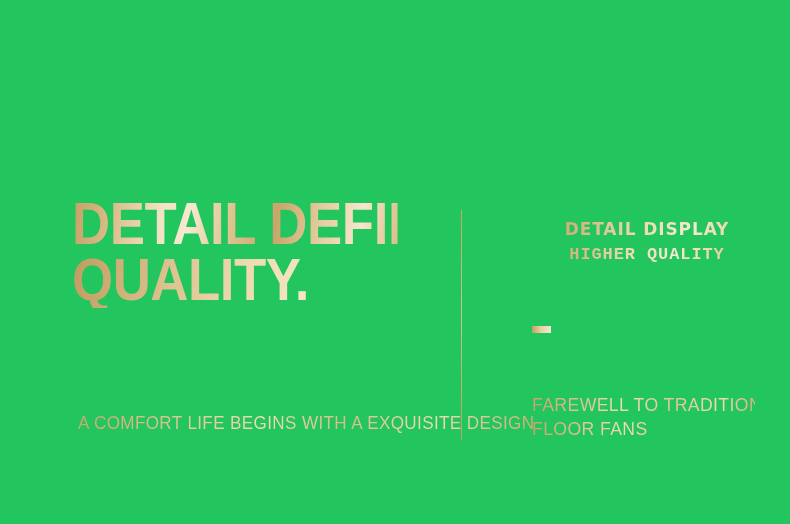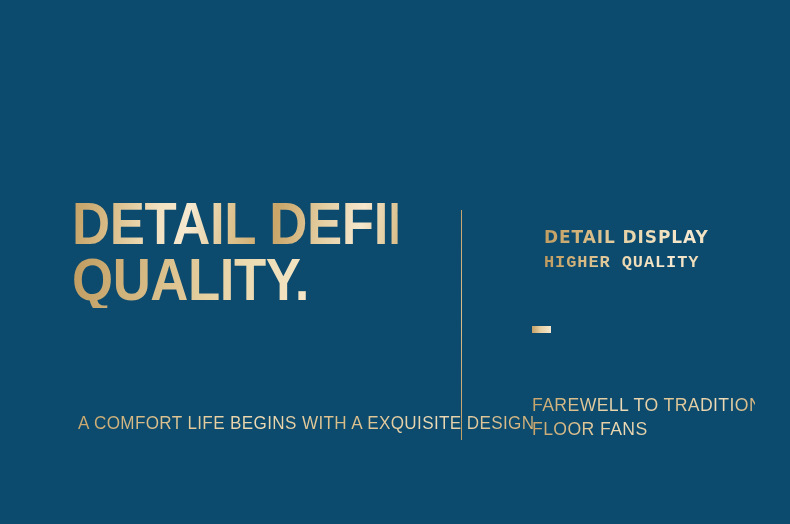--- a/index.html
+++ b/index.html
@@ -11,21 +11,21 @@
     width: 790px;
     height: 524px;
     overflow: hidden;
     font-family: "Liberation Sans", sans-serif;
   }
 
   #poster {
     position: relative;
     width: 790px;
     height: 524px;
-    background: #0c4a6e;
+    background: #22c55e;
     overflow: hidden;
   }
 
   
   .left-col {
     position: absolute;
     left: 72px;
     top: 196px;
     width: 370px;
   }
@@ -119,28 +119,29 @@
 
   
   .right-col {
     position: absolute;
     left: 532px;
     top: 212px;
     width: 230px;
   }
 
   .sub-heading {
-    margin: 12px;
+    margin: 4px;
     font-family: "DejaVu Sans", sans-serif;
     font-weight: 700;
     font-size: 17px;
     line-height: 26px;
     letter-spacing: 0.9px;
     text-transform: uppercase;
     white-space: nowrap;
+    text-align: center;
   }
 
   .sub-heading .sline {
     display: block;
     background-image: linear-gradient(
       100deg,
       #c09c5f 0%,
       #d4b57c 18%,
       #ecd9b0 45%,
       #f6e9cf 70%,

